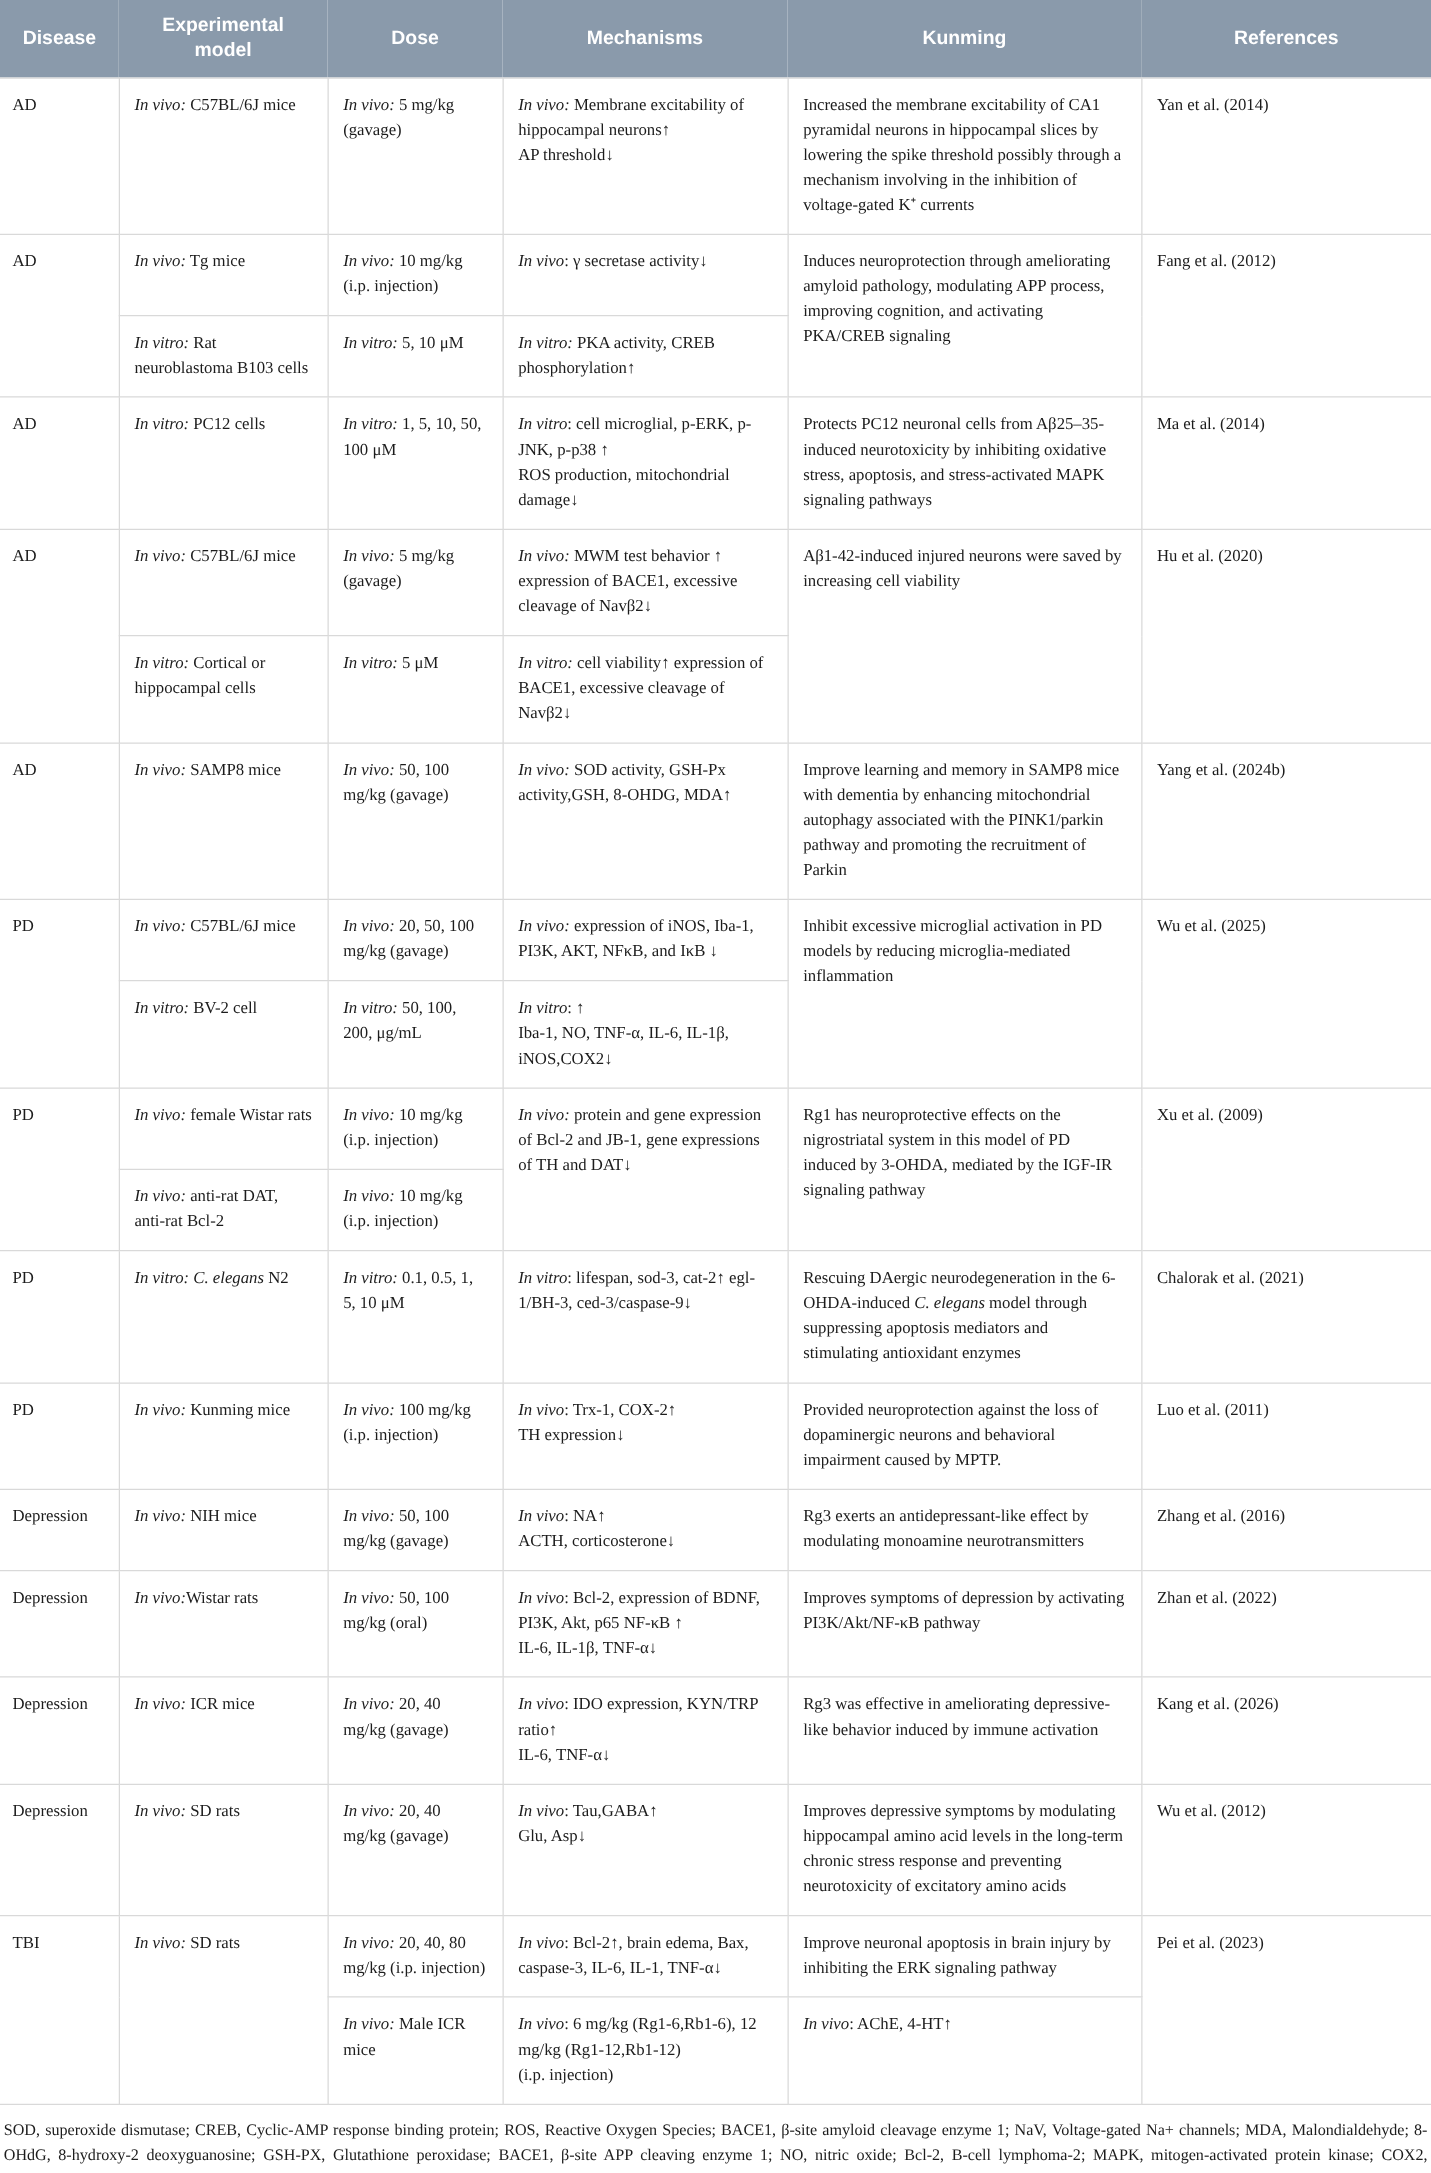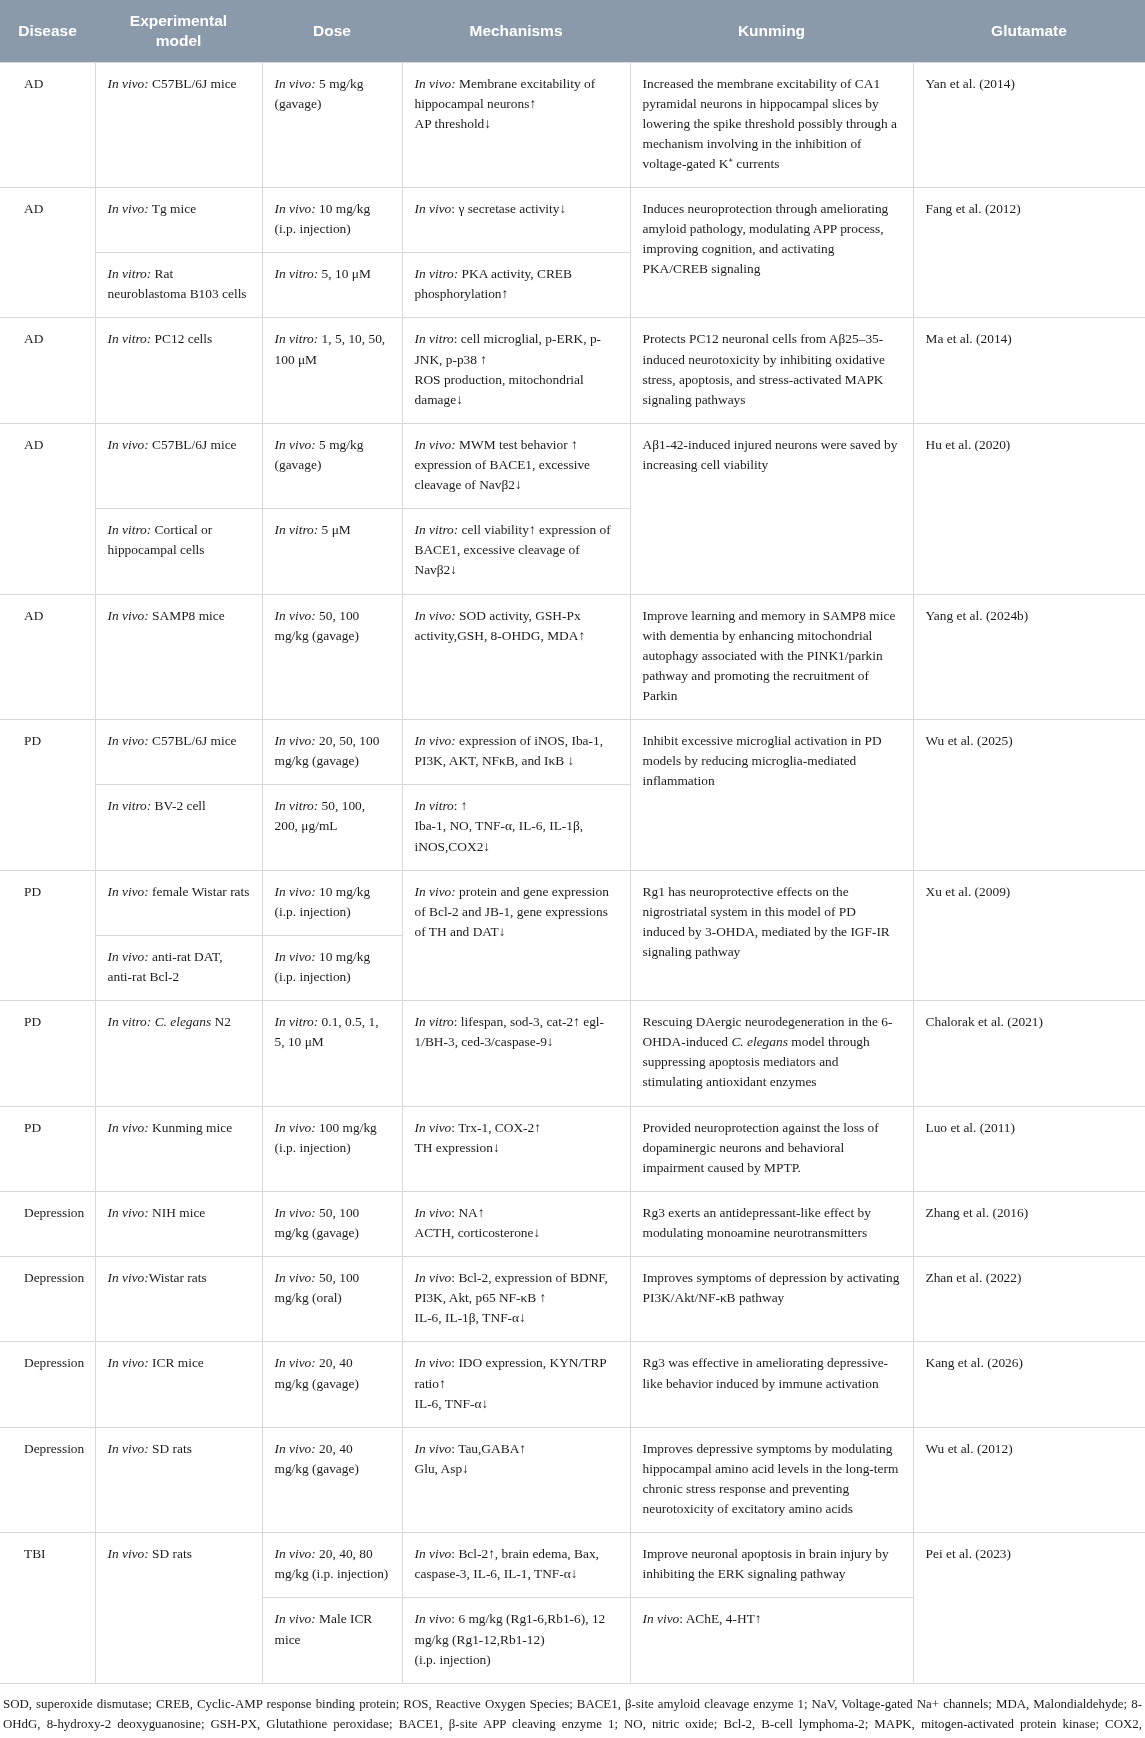--- a/index.html
+++ b/index.html
@@ -33,21 +33,21 @@
     height:62px;
   }
   tbody td{
     border:1px solid var(--border-color);
     vertical-align:top;
     padding:11px 12px 13px 12px;
     font-size:13.4px;
     line-height:1.5;
     white-space:pre-line;
   }
-  tbody td[data-name="cell-disease"]{border-left:none;padding-left:24px;}
+  tbody td[data-name="cell-disease"]{border-left:none;padding-left:10px;}
   tbody td[data-name="cell-references"]{border-right:none;padding-right:52px;}
   tbody i{font-style:italic;}
   .footnote{
     padding:10px 3px 16px 3px;
     font-size:12.9px;
     line-height:1.55;
     text-align:justify;
     color:var(--text-color);
   }
 </style>
@@ -63,21 +63,21 @@
       <col style="width: 283px;">
       <col style="width: 232px;">
     </colgroup>
   <thead>
     <tr data-name="table-header-row">
         <th data-name="column-header-disease">Disease</th>
         <th data-name="column-header-model">Experimental model</th>
         <th data-name="column-header-dose">Dose</th>
         <th data-name="column-header-mechanisms">Mechanisms</th>
         <th data-name="column-header-effects">Kunming</th>
-        <th data-name="column-header-references">Glutamate</th>
+        <th data-name="column-header-references">References</th>
       </tr>
   </thead>
   <tbody data-name="table-body">
       <tr data-name="table-row">
         <td data-name="cell-disease"><span>AD</span></td>
         <td data-name="cell-model"><i>In vivo:</i><span> C57BL/6J mice</span></td>
         <td data-name="cell-dose"><i>In vivo:</i><span> 5 mg/kg (gavage)</span></td>
         <td data-name="cell-mechanisms"><i>In vivo:</i><span> Membrane excitability of hippocampal neurons↑
 AP threshold↓</span></td>
         <td data-name="cell-effects"><span>Increased the membrane excitability of CA1 pyramidal neurons in hippocampal slices by lowering the spike threshold possibly through a mechanism involving in the inhibition of voltage-gated K⁺ currents</span></td>

